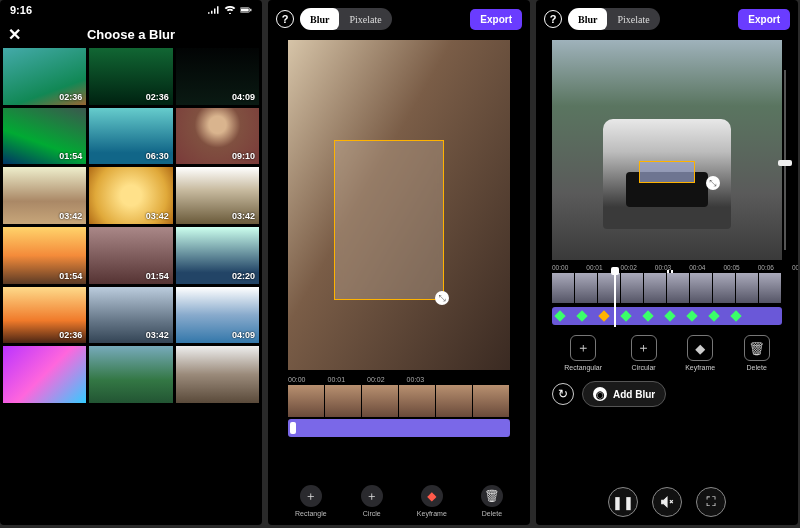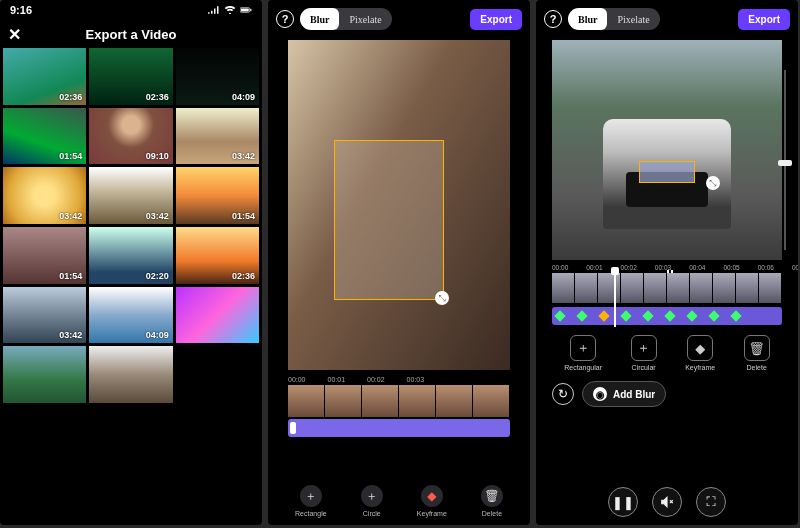--- a/index.html
+++ b/index.html
@@ -208,38 +208,42 @@
         </svg>
       <svg class="sb-icon" viewBox="0 0 20 10">
           <rect x="0" y="1" width="16" height="8" rx="2" fill="none" stroke="#fff"></rect>
           <rect x="1.5" y="2.5" width="13" height="5" fill="#fff"></rect>
           <rect x="17" y="3" width="2" height="4" fill="#fff"></rect>
         </svg>
     </span>
   </div>
   <div class="header1">
     <span class="close-x">✕</span>
-    <span>Export a Video</span>
+    <span>Choose a Blur</span>
   </div>
   <div class="grid">
     <div class="thumb">
         <div class="bg g-beach"></div>
         <span class="dur">02:36</span>
       </div>
     <div class="thumb">
         <div class="bg g-forest"></div>
         <span class="dur">02:36</span>
       </div>
     <div class="thumb">
         <div class="bg g-dark"></div>
         <span class="dur">04:09</span>
       </div>
     <div class="thumb">
         <div class="bg g-cliff"></div>
         <span class="dur">01:54</span>
+      </div>
+    <div class="thumb">
+        <div class="bg g-ocean"></div>
+        <span class="dur">06:30</span>
       </div>
     <div class="thumb">
         <div class="bg g-woman"></div>
         <span class="dur">09:10</span>
       </div>
     <div class="thumb">
         <div class="bg g-friends"></div>
         <span class="dur">03:42</span>
       </div>
     <div class="thumb">

